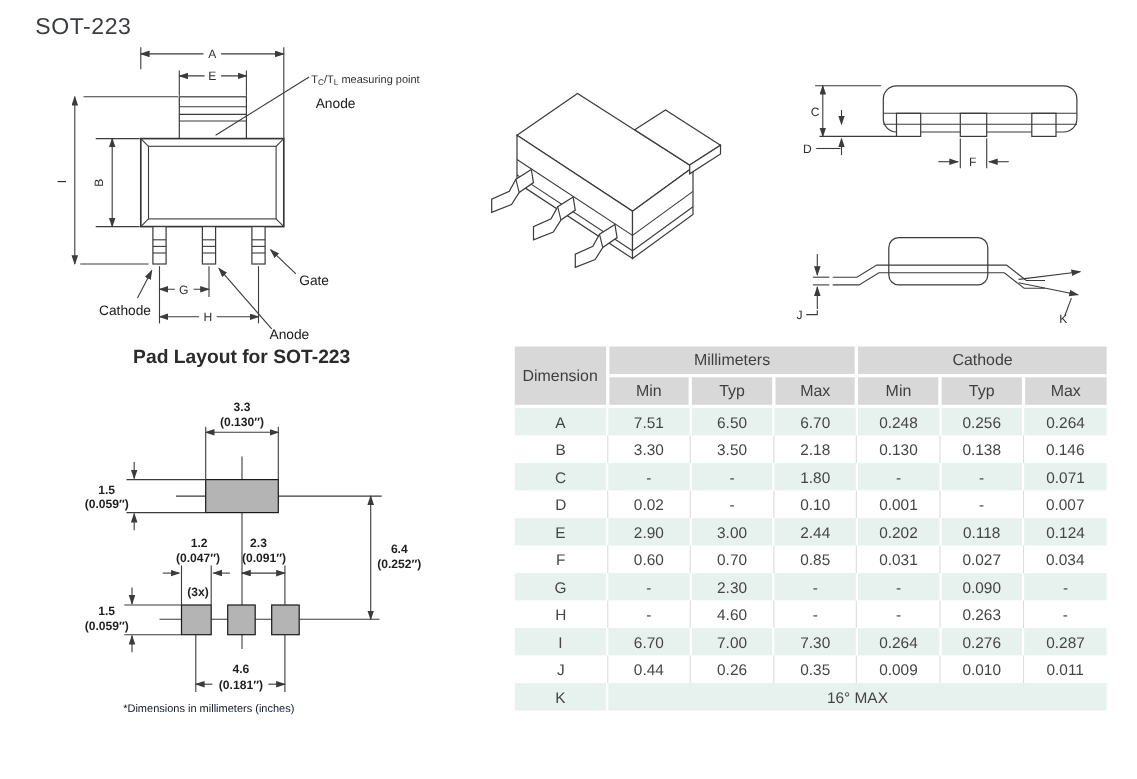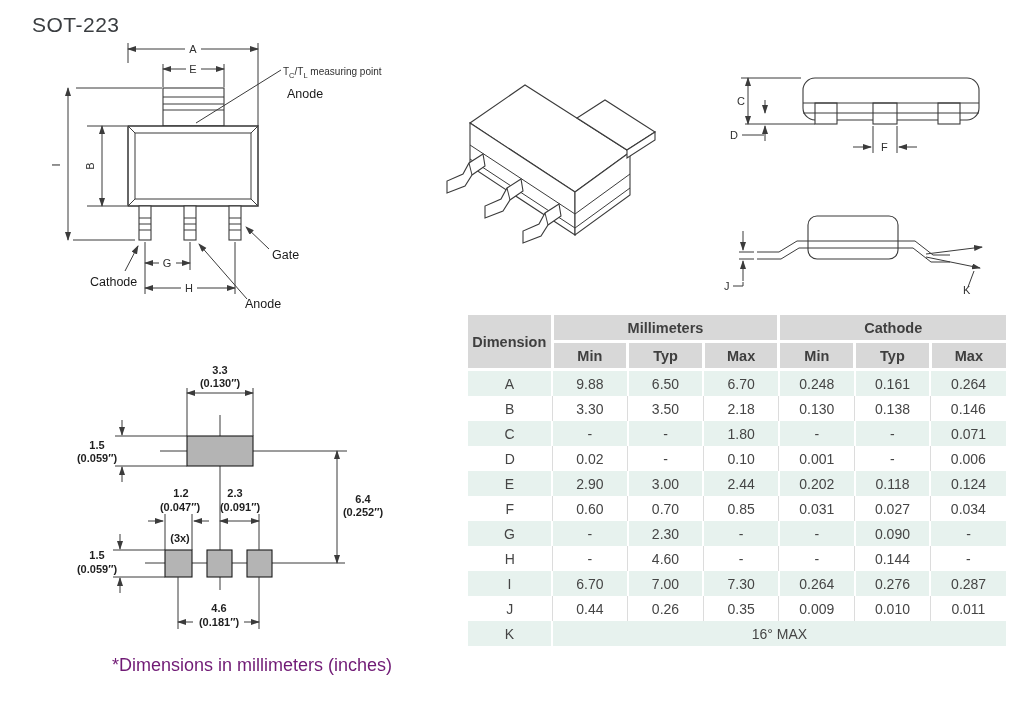--- a/index.html
+++ b/index.html
@@ -1,42 +1,42 @@
 <!DOCTYPE html>
 <html><head>
 <meta charset="utf-8">
 <style>
   html,body { margin:0; padding:0; background:#fff; }
   #page { position:relative; width:1034px; height:708px; background:#ffffff;
           font-family:"Liberation Sans", sans-serif; overflow:hidden; }
   .abs { position:absolute; }
   #doc-title { left:32px; top:13px; font-size:21px; color:#3a3d40; letter-spacing:0.5px; }
   #pad-heading { left:121px; top:314px; font-size:17.5px; font-weight:bold; color:#2b2b2b; }
-  #dim-note { left:112px; top:655px; font-size:18px; color:#701a75; }
+  #dim-note { left:112px; top:639px; font-size:10px; color:#0f172a; }
 
   svg { overflow:visible; display:block; }
   svg text { font-family:"Liberation Sans", sans-serif; font-size:11px; fill:#2f2f2f; }
   .biglabel { font-size:12.5px; fill:#1a1a1a; }
   .padnum { font-weight:bold; font-size:11px; fill:#1f1f1f; }
   .smlabel { font-size:10px; }
   .ln  { stroke:#3b3b3b; fill:none; stroke-width:1; }
   .ln2 { stroke:#343434; fill:#fff; stroke-width:1.5; }
   .lnw { stroke:#3b3b3b; fill:#fff; stroke-width:1.1; }
   .pad { fill:#b4b4b4; stroke:#1a1a1a; stroke-width:1.1; }
   .wbg { fill:#ffffff; stroke:none; }
 
   
   #dim-table-wrap { left:468px; top:315px; width:538px; }
   #dim-table-wrap table { border-collapse:collapse; width:538px; table-layout:fixed; }
   #dim-table-wrap col.c0 { width:84px; }
   #dim-table-wrap th, #dim-table-wrap td {
       text-align:center; vertical-align:middle; font-weight:normal;
       height:25px; padding:0; font-size:14px; color:#454545; }
   #dim-table-wrap th { background:#d8d8d8; border-right:3px solid #fff;
-      border-bottom:3px solid #fff; font-size:14.5px; color:#3f3f3f;font-weight:bold; }
+      border-bottom:3px solid #fff; font-size:14.5px; color:#3f3f3f; }
   #dim-table-wrap th:last-child { border-right:none; }
   #dim-table-wrap tr.alt td { background:#e7f2ee; border-right:2px solid #fff; }
   #dim-table-wrap tr.plain td { background:#ffffff; border-right:1px solid #dcdcdc; }
   #dim-table-wrap tr td:last-child { border-right:none; }
 </style>
 </head>
 <body>
 
 <div id="page">
 
@@ -209,20 +209,21 @@
       <text x="6" y="97">J</text>
     </g>
     <g>
       <line class="ln" x1="208" y1="61" x2="264" y2="54" marker-end="url(#ar)"></line>
       <line class="ln" x1="208" y1="64" x2="262" y2="75" marker-end="url(#ar)"></line>
       <line class="ln" x1="250" y1="94" x2="256" y2="78"></line>
       <text x="245" y="101">K</text>
     </g>
   </svg>
 
+  <div id="pad-heading" class="abs">Pad Layout for SOT-223</div>
 
   <svg class="abs" style="left:45px; top:355px;" width="400" height="290" viewBox="0 0 400 290">
     <g>
       <line class="ln" x1="175" y1="60" x2="175" y2="235"></line>
       <line class="ln" x1="115" y1="96" x2="302" y2="96"></line>
       <line class="ln" x1="100" y1="208" x2="300" y2="208"></line>
     </g>
 
     <rect class="pad" x="142" y="81" width="66" height="30"></rect>
     <rect class="pad" x="120" y="195" width="27" height="27"></rect>
@@ -310,25 +311,25 @@
       <tr>
         <th>Min</th>
         <th>Typ</th>
         <th>Max</th>
         <th>Min</th>
         <th>Typ</th>
         <th>Max</th>
       </tr>
       <tr class="alt">
         <td>A</td>
-        <td>9.88</td>
+        <td>7.51</td>
         <td>6.50</td>
         <td>6.70</td>
         <td>0.248</td>
-        <td>0.161</td>
+        <td>0.256</td>
         <td>0.264</td>
       </tr>
       <tr class="plain">
         <td>B</td>
         <td>3.30</td>
         <td>3.50</td>
         <td>2.18</td>
         <td>0.130</td>
         <td>0.138</td>
         <td>0.146</td>
@@ -342,21 +343,21 @@
         <td>-</td>
         <td>0.071</td>
       </tr>
       <tr class="plain">
         <td>D</td>
         <td>0.02</td>
         <td>-</td>
         <td>0.10</td>
         <td>0.001</td>
         <td>-</td>
-        <td>0.006</td>
+        <td>0.007</td>
       </tr>
       <tr class="alt">
         <td>E</td>
         <td>2.90</td>
         <td>3.00</td>
         <td>2.44</td>
         <td>0.202</td>
         <td>0.118</td>
         <td>0.124</td>
       </tr>
@@ -377,21 +378,21 @@
         <td>-</td>
         <td>0.090</td>
         <td>-</td>
       </tr>
       <tr class="plain">
         <td>H</td>
         <td>-</td>
         <td>4.60</td>
         <td>-</td>
         <td>-</td>
-        <td>0.144</td>
+        <td>0.263</td>
         <td>-</td>
       </tr>
       <tr class="alt">
         <td>I</td>
         <td>6.70</td>
         <td>7.00</td>
         <td>7.30</td>
         <td>0.264</td>
         <td>0.276</td>
         <td>0.287</td>

